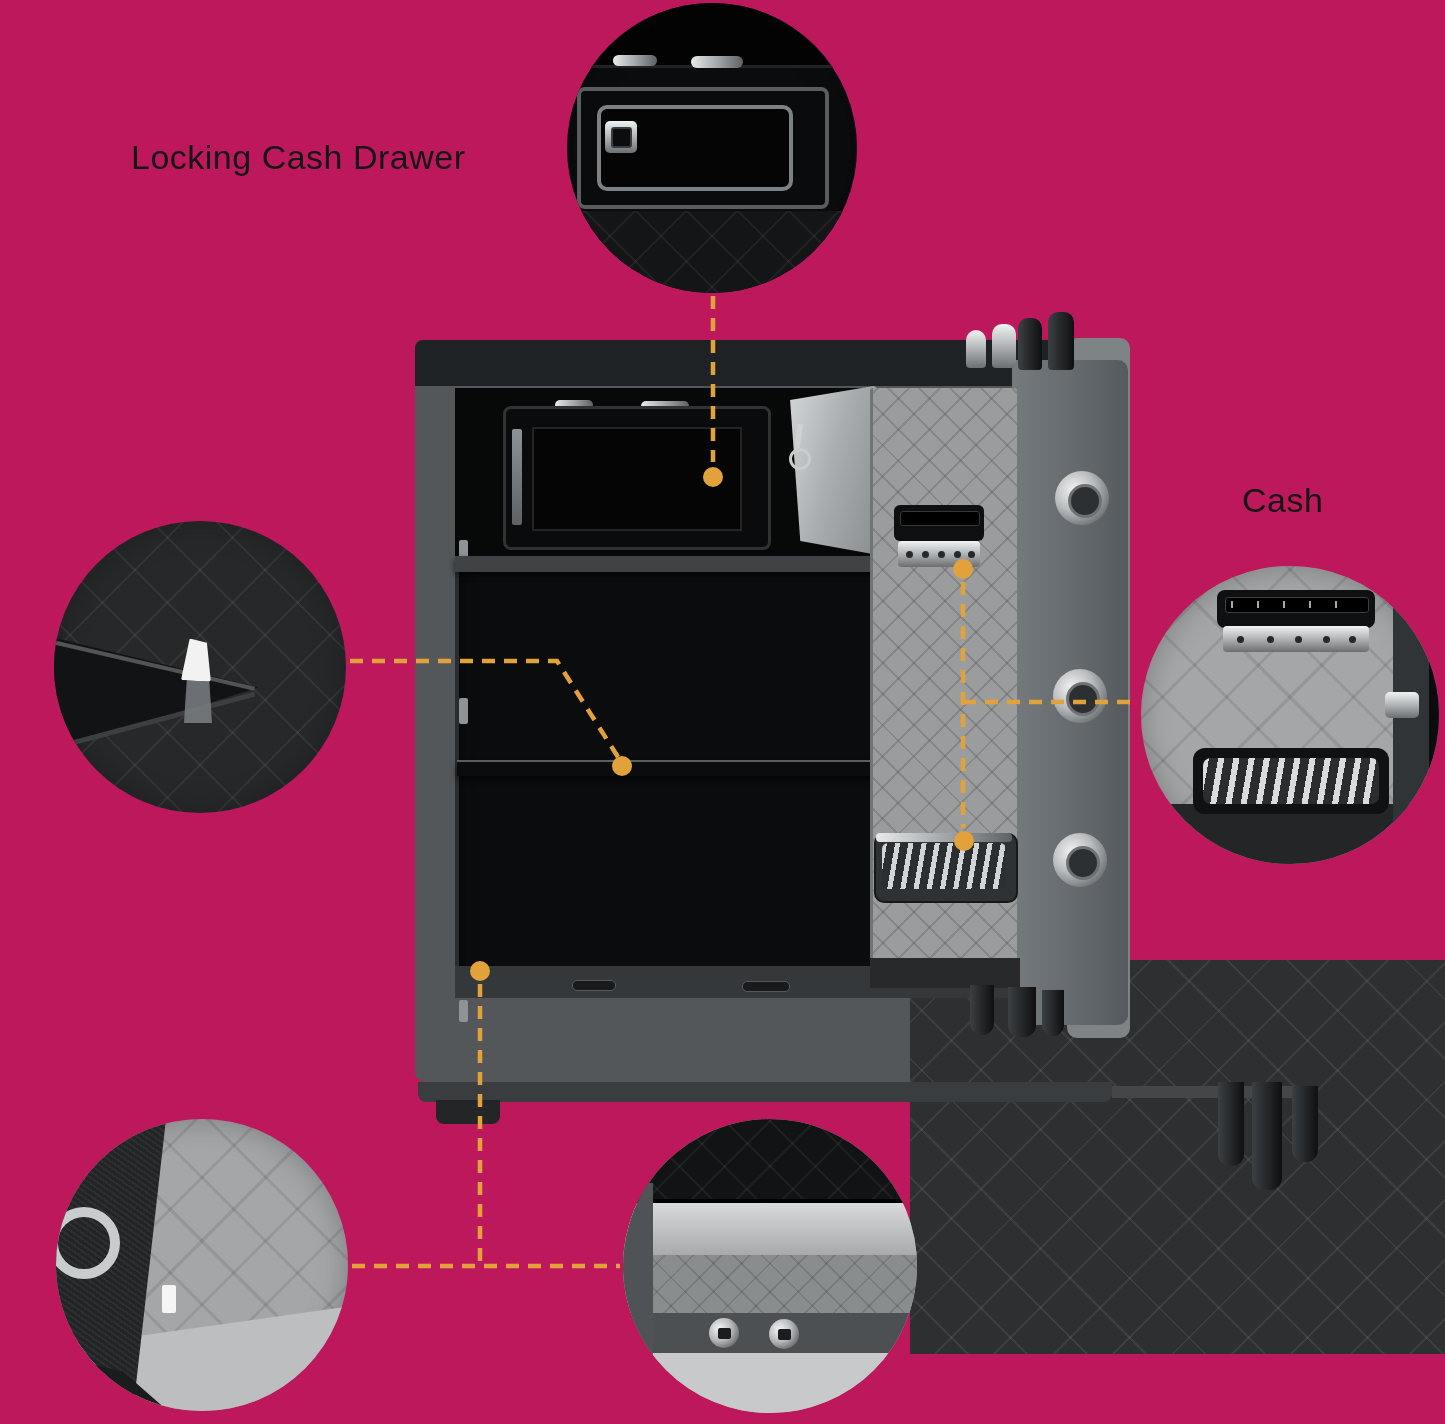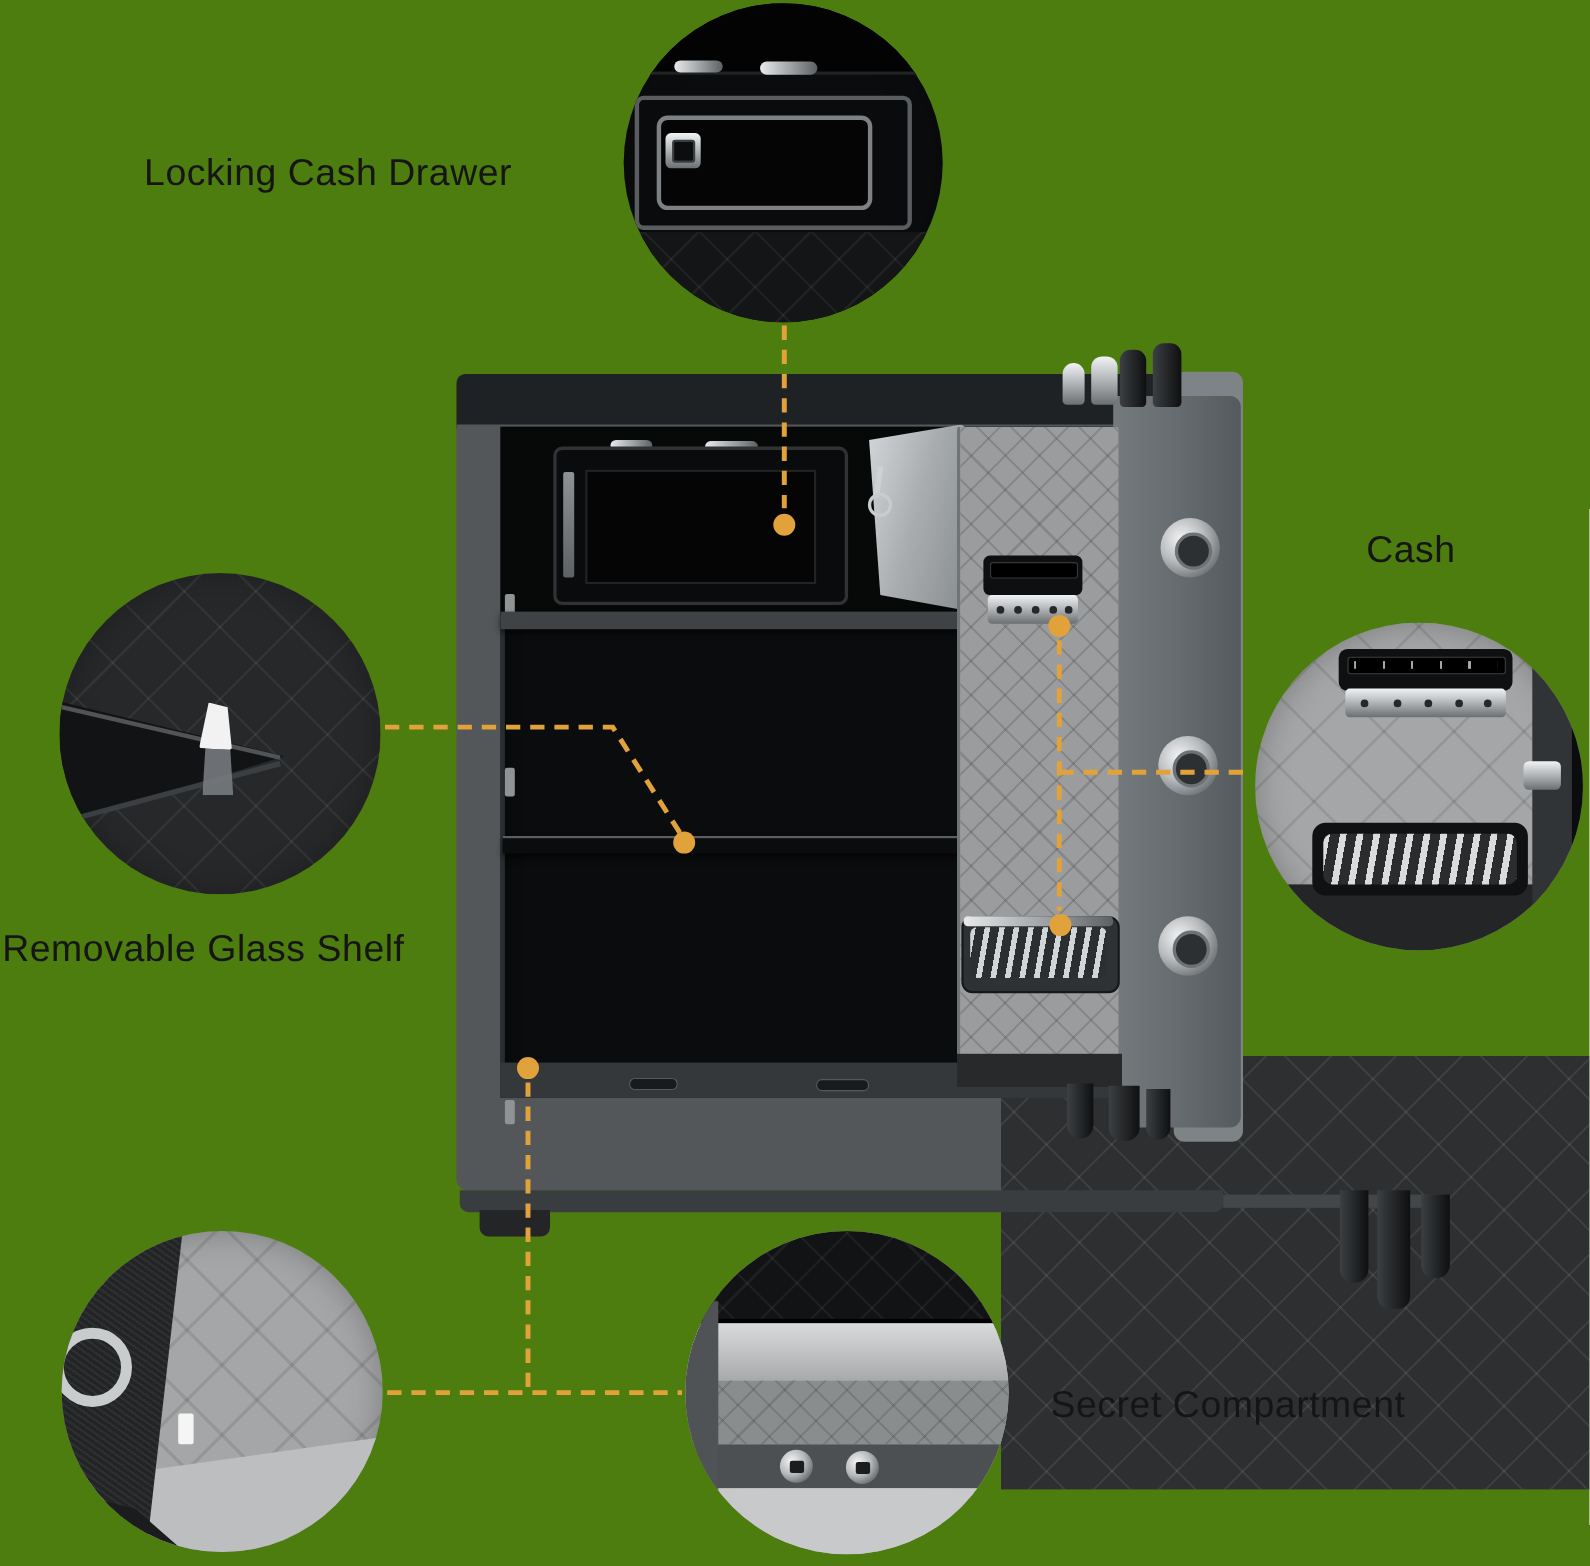--- a/index.html
+++ b/index.html
@@ -1,16 +1,16 @@
 <!DOCTYPE html>
 <html><head>
 <meta charset="utf-8">
 <style>
   html,body{margin:0;padding:0;background:#ffffff;}
-  #canvas{position:relative;width:1445px;height:1424px;background:#4d7c0f;overflow:hidden;
+  #canvas{position:relative;width:1445px;height:1424px;background:#be185d;overflow:hidden;
           font-family:"Liberation Sans", sans-serif;}
   .abs{position:absolute;}
   .label{font-size:34px;color:#151515;letter-spacing:.5px;white-space:nowrap;}
 
   
   .quilt-dark{background-color:#2d2f30;background-image:
     repeating-linear-gradient(45deg,transparent 0 40px,rgba(255,255,255,.07) 40px 42px),
     repeating-linear-gradient(-45deg,transparent 0 40px,rgba(255,255,255,.07) 40px 42px);}
   .quilt-door{background-color:#9b9c9e;background-image:
     repeating-linear-gradient(45deg,transparent 0 20px,rgba(50,52,54,.20) 20px 22px),
@@ -290,16 +290,14 @@
       <circle cx="713" cy="477" r="10"></circle>
       <circle cx="622" cy="766" r="10"></circle>
       <circle cx="480" cy="971" r="10"></circle>
       <circle cx="963" cy="569" r="10"></circle>
       <circle cx="964" cy="841" r="10"></circle>
     </g>
   </svg>
 
   <div class="abs label" style="left:131px;top:138px;">Locking Cash Drawer</div>
   <div class="abs label" style="left:1242px;top:481px;">Cash</div>
-  <div class="abs label" style="left:2px;top:844px;">Removable Glass Shelf</div>
-  <div class="abs label" style="left:955px;top:1258px;">Secret Compartment</div>
 
 </div>
 
 </body></html>

